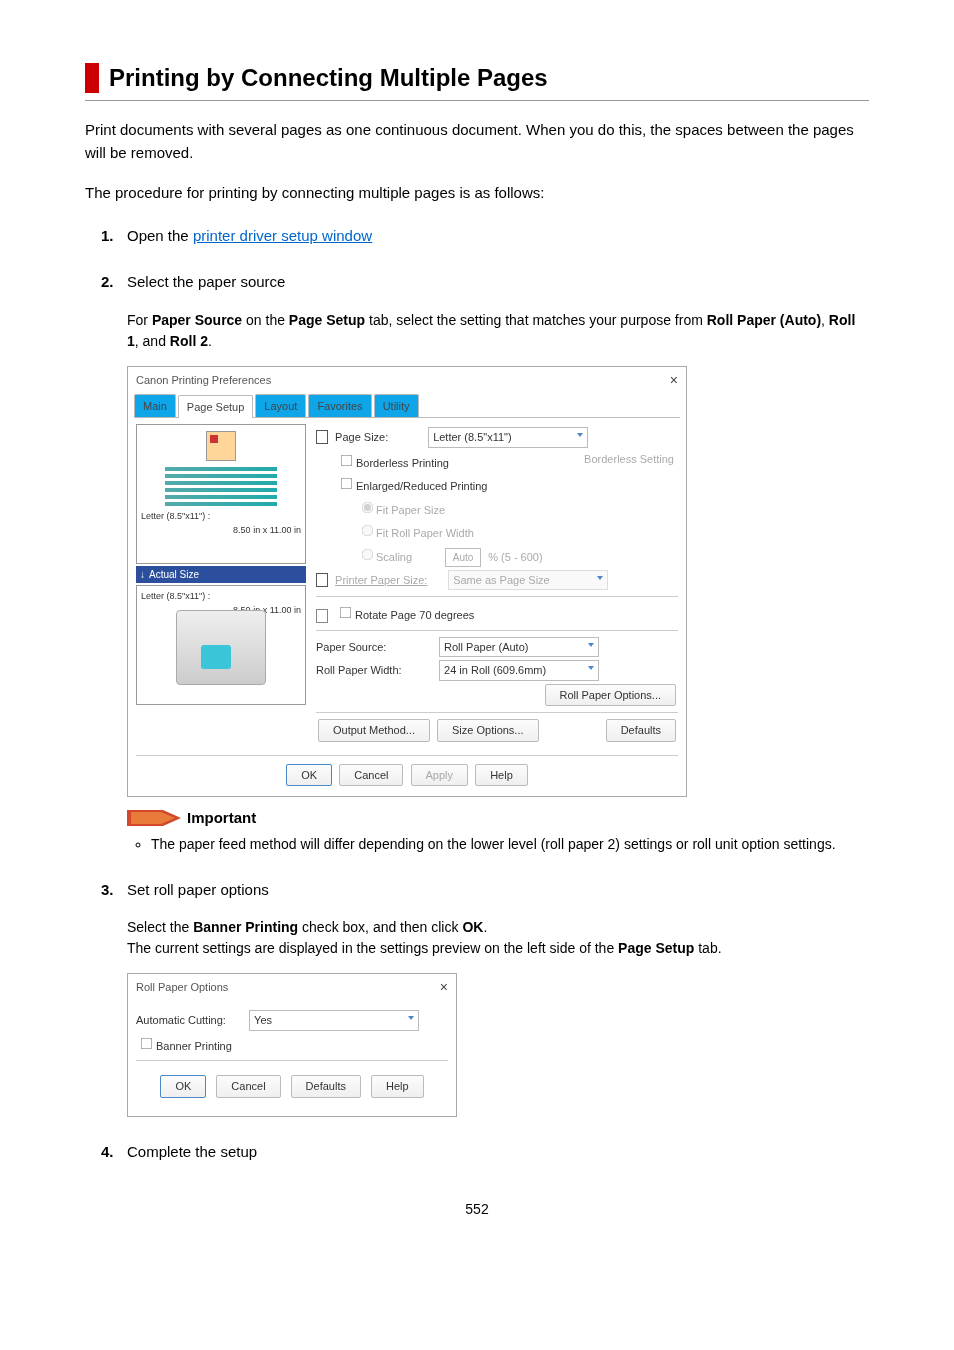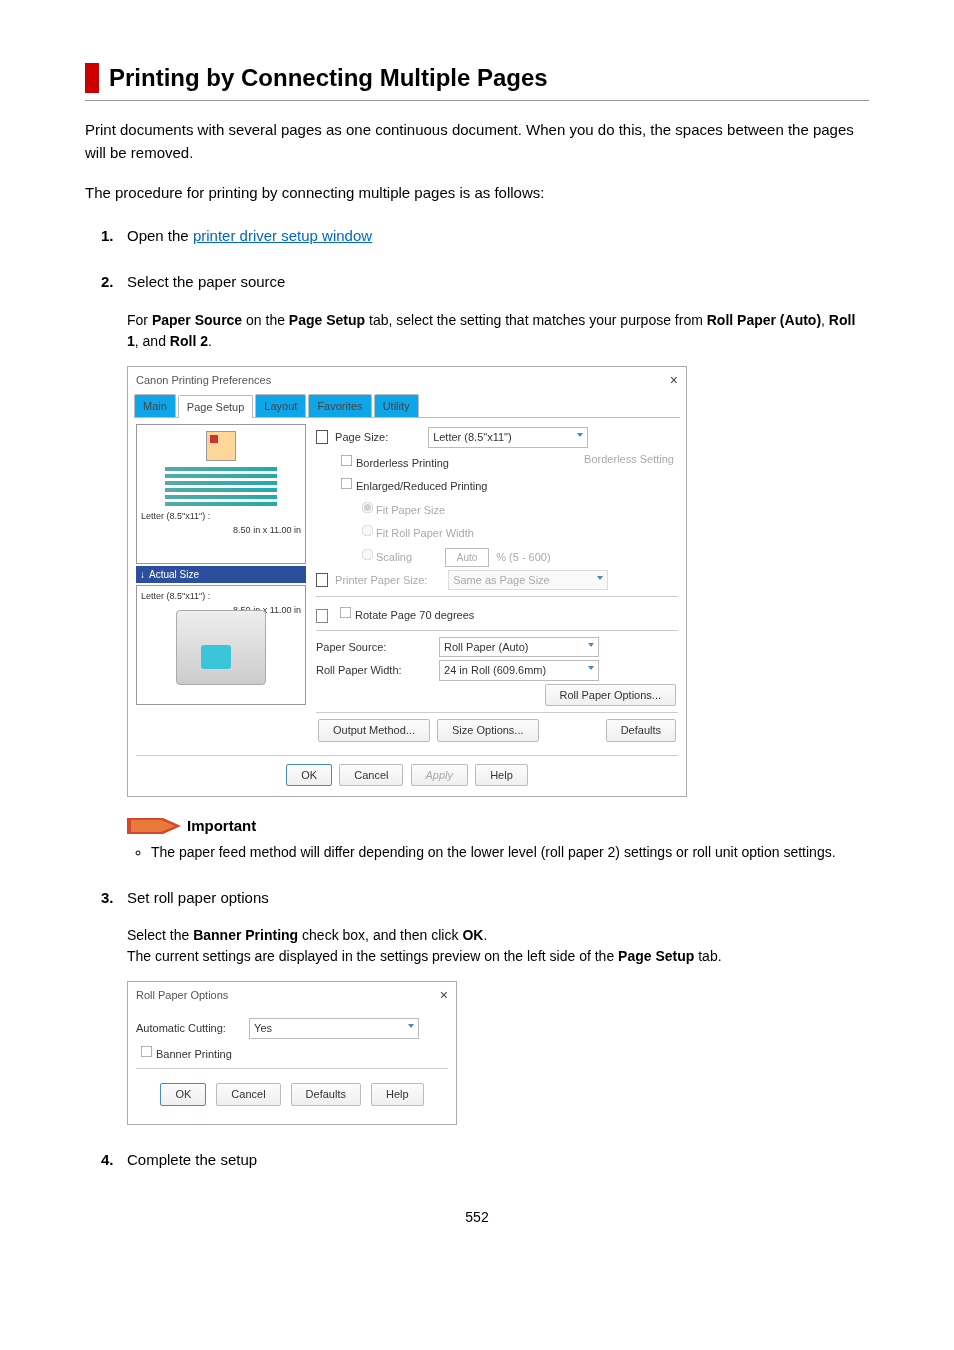--- a/index.html
+++ b/index.html
@@ -50,21 +50,21 @@
     content: counter(step) ".";
     position: absolute;
     left: 0;
     top: 0;
     font-weight: bold;
     font-size: 15px;
   }
   .step-title { font-size: 15px; }
   .step-content { margin-top: 16px; font-size: 14px; }
   a.link { color: #06c; text-decoration: underline; }
-  .important-block { margin: 18px 0 4px 0; }
+  .important-block { margin: 10px 0 4px 0; }
   .important-head { display: flex; align-items: center; }
   .important-label { font-weight: bold; font-size: 15px; margin-left: 6px; }
   .important-ul { margin: 4px 0 0 6px; padding-left: 18px; }
   .important-ul li { font-size: 14px; }
 
   
   .dlg {
     border: 1px solid #aaa;
     background: #fff;
     margin-top: 14px;
@@ -95,28 +95,28 @@
   .icon-printer::after{content:""; position:absolute; left:24px; top:34px; width:30px; height:24px; background:#3ac5d9; border-radius:3px;}
   .lab { display:inline-block; width:120px; vertical-align:middle;}
   .sel, .txt { border:1px solid #bbb; background:#fff; font-size:11px; padding:1px 4px; display:inline-block; vertical-align:middle;}
   .sel { width: 160px; position:relative;}
   .sel::after{content:""; position:absolute; right:4px; top:5px; width:0;height:0;border-left:3px solid transparent;border-right:3px solid transparent;border-top:4px solid #4a88c7;}
   .sel.disabled, .txt.disabled { color:#aaa; background:#f9f9f9; border-color:#ddd;}
   .cb { margin-right:3px; transform:scale(.9);}
   .field-line { margin: 3px 0; }
   .radio { margin-right:2px; transform:scale(.9);}
   .btn { border:1px solid #bbb; background:linear-gradient(#fcfcfc,#efefef); font-size:11px; padding:2px 14px; display:inline-block; margin:0 2px; border-radius:2px;}
-  .btn.disabled { color:#aaa;font-style:italic; }
+  .btn.disabled { color:#aaa; }
   .btns-row { text-align:center; margin-top:10px; border-top:1px solid #ccc; padding-top:8px;}
   .btn-row-sm { display:flex; justify-content:center; gap:6px; padding:8px 0;}
   .border-setting { color:#aaa; }
   .sec-divider { border-top:1px solid #ccc; margin:6px 0;}
   .icon-page { display:inline-block; width:12px; height:14px; border:1px solid #555; background:#fff; position:relative; vertical-align:middle; margin-right:4px;}
   .icon-page.blue::after{content:"A"; position:absolute; color:#2b4f9c; font-size:8px; left:1px; top:1px; font-weight:bold;}
-  .spin { display:inline-block; width:44px; border:1px solid #bbb; font-size:10px; text-align:center; padding:1px 2px;}
+  .spin { display:inline-block; width:36px; border:1px solid #bbb; font-size:10px; text-align:center; padding:1px 2px;}
   .pageno { text-align:center; font-size:14px; margin-top: 36px;}
 </style>
 </head>
 <body>
 
 <div class="page">
   <div class="h1-block">
     <div class="h1-bar"></div>
     <div class="h1-text">Printing by Connecting Multiple Pages</div>
   </div>
@@ -198,21 +198,21 @@
                 <div class="field-line" style="margin-left:40px;color:#aaa;">
                   <input type="radio" class="radio" disabled="" style=""><span>Fit Roll Paper Width</span>
                 </div>
                 <div class="field-line" style="margin-left:40px;color:#aaa;">
                   <input type="radio" class="radio" disabled="" style=""><span>Scaling</span>
                   <span style="margin-left:30px" class="spin">Auto</span>
                   <span style="margin-left:4px">% (5 - 600)</span>
                 </div>
                 <div class="field-line">
                   <span class="icon-page"></span>
-                  <span class="lab" style="width:110px;color:#aaa;">Printer Paper Size:</span>
+                  <span class="lab" style="width:110px;color:#aaa;text-decoration:underline;">Printer Paper Size:</span>
                   <span class="sel disabled">Same as Page Size</span>
                 </div>
                 <div class="sec-divider"></div>
                 <div class="field-line">
                   <span class="icon-page" style="border-color:#888"></span>
                   <input type="checkbox" class="cb" style=""><span>Rotate Page 70 degrees</span>
                 </div>
                 <div class="sec-divider"></div>
                 <div class="field-line">
                   <span class="lab">Paper Source:</span>

